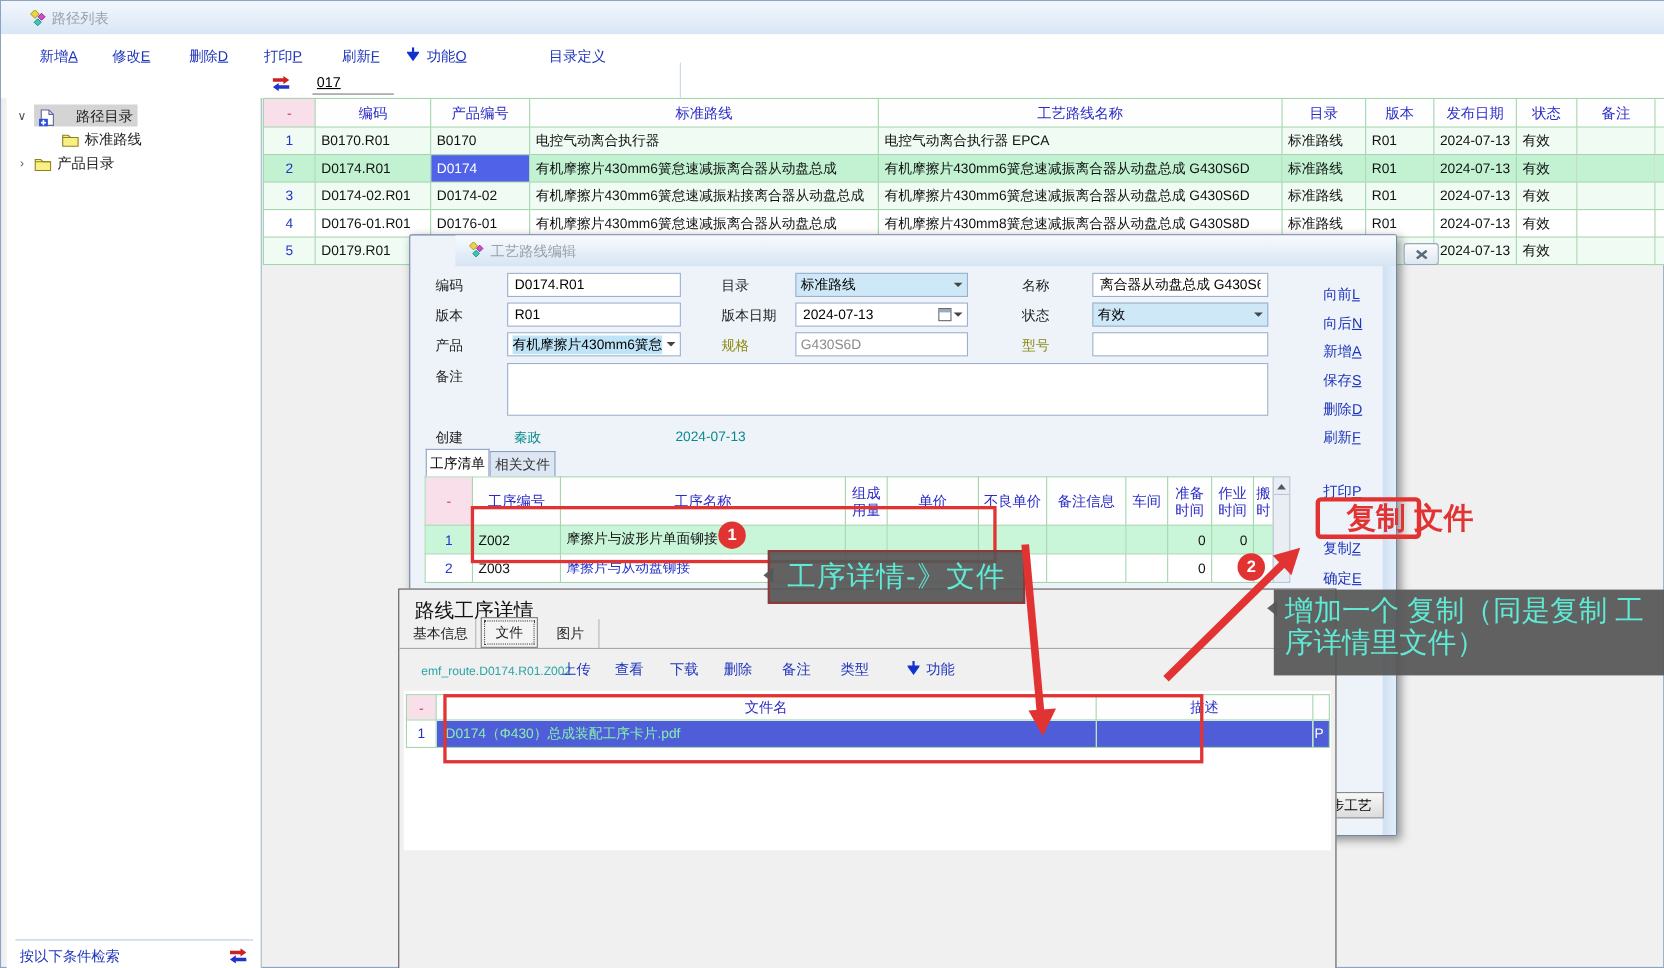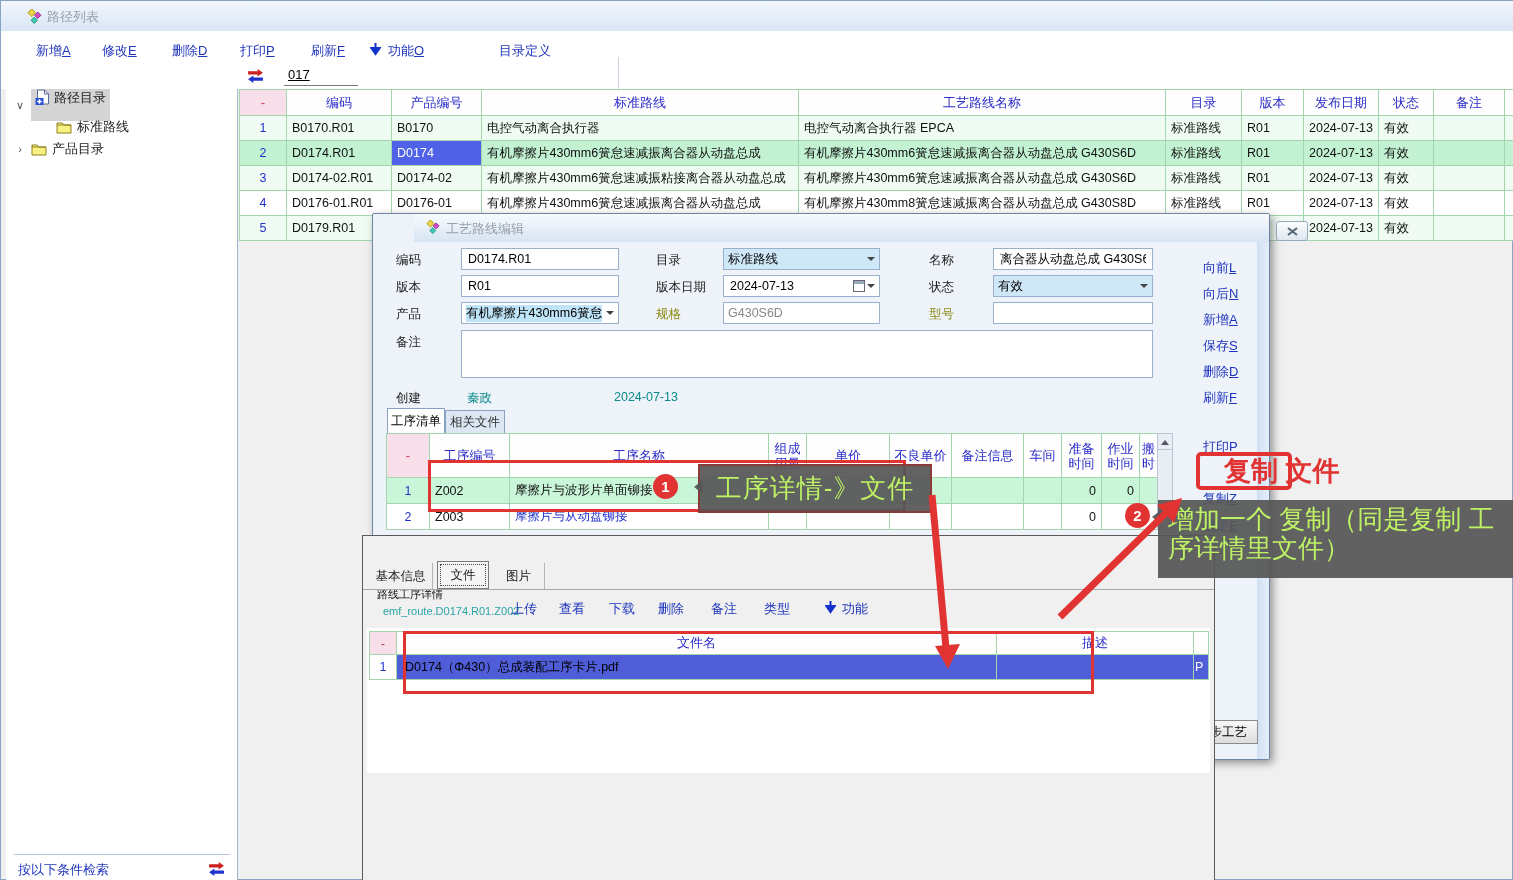--- a/index.html
+++ b/index.html
@@ -51,28 +51,28 @@
   .tab{position:absolute;height:25px;box-sizing:border-box;border:1px solid #8aa0c0;border-bottom:none;display:flex;align-items:center;justify-content:center;font-size:12.5px;}
   .tab.on{background:#ffffff;z-index:2;}
   .tab.off{background:#dde7f3;color:#333;}
   .sidebtn{position:absolute;color:#1f35bb;font-size:13px;white-space:nowrap;cursor:pointer;}
   .scrollcol{position:absolute;width:16px;background:#e9eef5;border:1px solid #b9c6d6;box-sizing:border-box;}
   .scrollup{height:15px;border-bottom:1px solid #b9c6d6;display:flex;align-items:center;justify-content:center;}
   .tri-up{width:0;height:0;border:4px solid transparent;border-bottom:5px solid #556;margin-top:-3px;}
   .bluestrip{position:absolute;background:linear-gradient(90deg,#cfe0f2,#e4eefa);}
   .pushbtn{position:absolute;border:1px solid #8a8a8a;background:linear-gradient(#f8f8f8,#dcdcdc);font-size:12.5px;display:flex;align-items:center;justify-content:center;box-sizing:border-box;}
   .dlg-detail{left:362px;top:535px;width:851px;height:345px;background:#f0f0f0;z-index:40;border:1px solid #5a5a5a;}
-  .dtitle{position:absolute;left:14px;top:7px;font-size:11px;color:#111;margin-top:44px;}
+  .dtitle{position:absolute;left:14px;top:7px;font-size:18px;color:#111;}
   .dtab{position:absolute;height:26px;box-sizing:border-box;display:flex;align-items:center;justify-content:center;font-size:12.5px;color:#222;border-right:1px solid #b5b5b5;}
   .dtab.on{border:1px solid #7a7a7a;background:#f4f4f4;outline:1px dotted #444;outline-offset:-4px;}
   .tabline{position:absolute;height:1px;background:#a8a8a8;}
   .dref{position:absolute;font-size:11px;color:#2aa5a5;}
   .whitezone{position:absolute;background:#ffffff;}
   .redbox{position:absolute;border:3px solid #e23333;box-sizing:border-box;z-index:110;}
-  .tip{position:absolute;background:rgba(86,86,86,0.93);color:#bef264;z-index:115;}
+  .tip{position:absolute;background:rgba(86,86,86,0.93);color:#5eead4;z-index:115;margin-top:36px;}
   .tip1{border:2px solid #8b3a3a;display:flex;align-items:center;justify-content:center;font-size:26px;letter-spacing:1px;}
   .tip:before{content:"";position:absolute;left:-13px;border:7px solid transparent;border-right:9px solid rgba(86,86,86,0.95);}
   .tip1:before{top:14px;}
   .tip2{font-size:26px;line-height:29px;padding:5px 10px;box-sizing:border-box;}
   .tip2:before{top:10px;}
   .badge{position:absolute;width:25px;height:25px;border-radius:50%;background:#e23333;color:#fff;font-size:15px;font-weight:bold;display:flex;align-items:center;justify-content:center;z-index:118;}
   .copylabel{position:absolute;color:#e23333;font-size:27px;font-weight:bold;z-index:112;white-space:nowrap;}
   .copyrect{position:absolute;border:4px solid #e23333;border-radius:5px;box-sizing:border-box;z-index:111;}
   svg.overlay{position:absolute;left:0;top:0;z-index:125;pointer-events:none;}
   .calbtn{margin-left:auto;display:flex;align-items:center;gap:2px;}
@@ -107,21 +107,21 @@
       <path d="M1 2h9V0l5 3.5L10 7V5H1z" fill="#cc2222"></path>
       <path d="M15 8H6v-2L1 9.5 6 13v-2h9z" fill="#2233cc"></path>
     </svg>
     <input class="flat abs" style="left: 285px; top: 35px; width: 70px;" value="017">
     <div class="filterline" style="left:283px;top:54px;width:74px;position:absolute"></div>
   </div>
 
   <div class="abs leftpanel">
     <div class="treeitem" style="left:8px;top:6px">
       <span class="chev">∨</span>
-      <span class="tsel" style="display:flex;align-items:flex-start;gap:4px;height:32px">
+      <span class="tsel" style="display:flex;align-items:flex-end;gap:19px;height:20px">
         <svg width="15" height="16" viewBox="0 0 14 16">
           <path d="M2 1h7l4 4v10H2z" fill="#fff" stroke="#5a6a9a"></path>
           <path d="M9 1v4h4" fill="none" stroke="#5a6a9a"></path>
           <rect x="0" y="9" width="8" height="7" fill="#2a50d8"></rect>
           <path d="M4 10.2v4.6M1.7 12.5h4.6" stroke="#fff" stroke-width="1.5"></path>
         </svg>
         <span>路径目录</span>
       </span>
     </div>
     <div class="treeitem" style="left:50px;top:28px">
@@ -420,21 +420,21 @@
       </colgroup>
     <tbody>
         <tr style="height:23px">
       <th class="dash">-</th>
       <th>文件名</th>
       <th>描述</th>
       <th></th>
     </tr>
     <tr style="height:25px">
       <td class="num" style="background:#fff">1</td>
-      <td style="background:#4f5ed8;color:#000000;padding-left:8px">D0174（Φ430）总成装配工序卡片.pdf</td>
+      <td style="background:#4f5ed8;color:#86efac;padding-left:8px">D0174（Φ430）总成装配工序卡片.pdf</td>
       <td style="background:#4f5ed8"></td>
       <td style="background:#4f5ed8;color:#fff;padding:0 1px">P</td>
     </tr>
   </tbody>
     </table>
 </div>
 
 <div class="redbox" style="left:428px;top:460px;width:478px;height:52px"></div>
 <div class="tip tip1" style="left:698px;top:464px;width:230px;height:45px">工序详情-》文件</div>
 <div class="badge" style="left:653px;top:474px">1</div>

